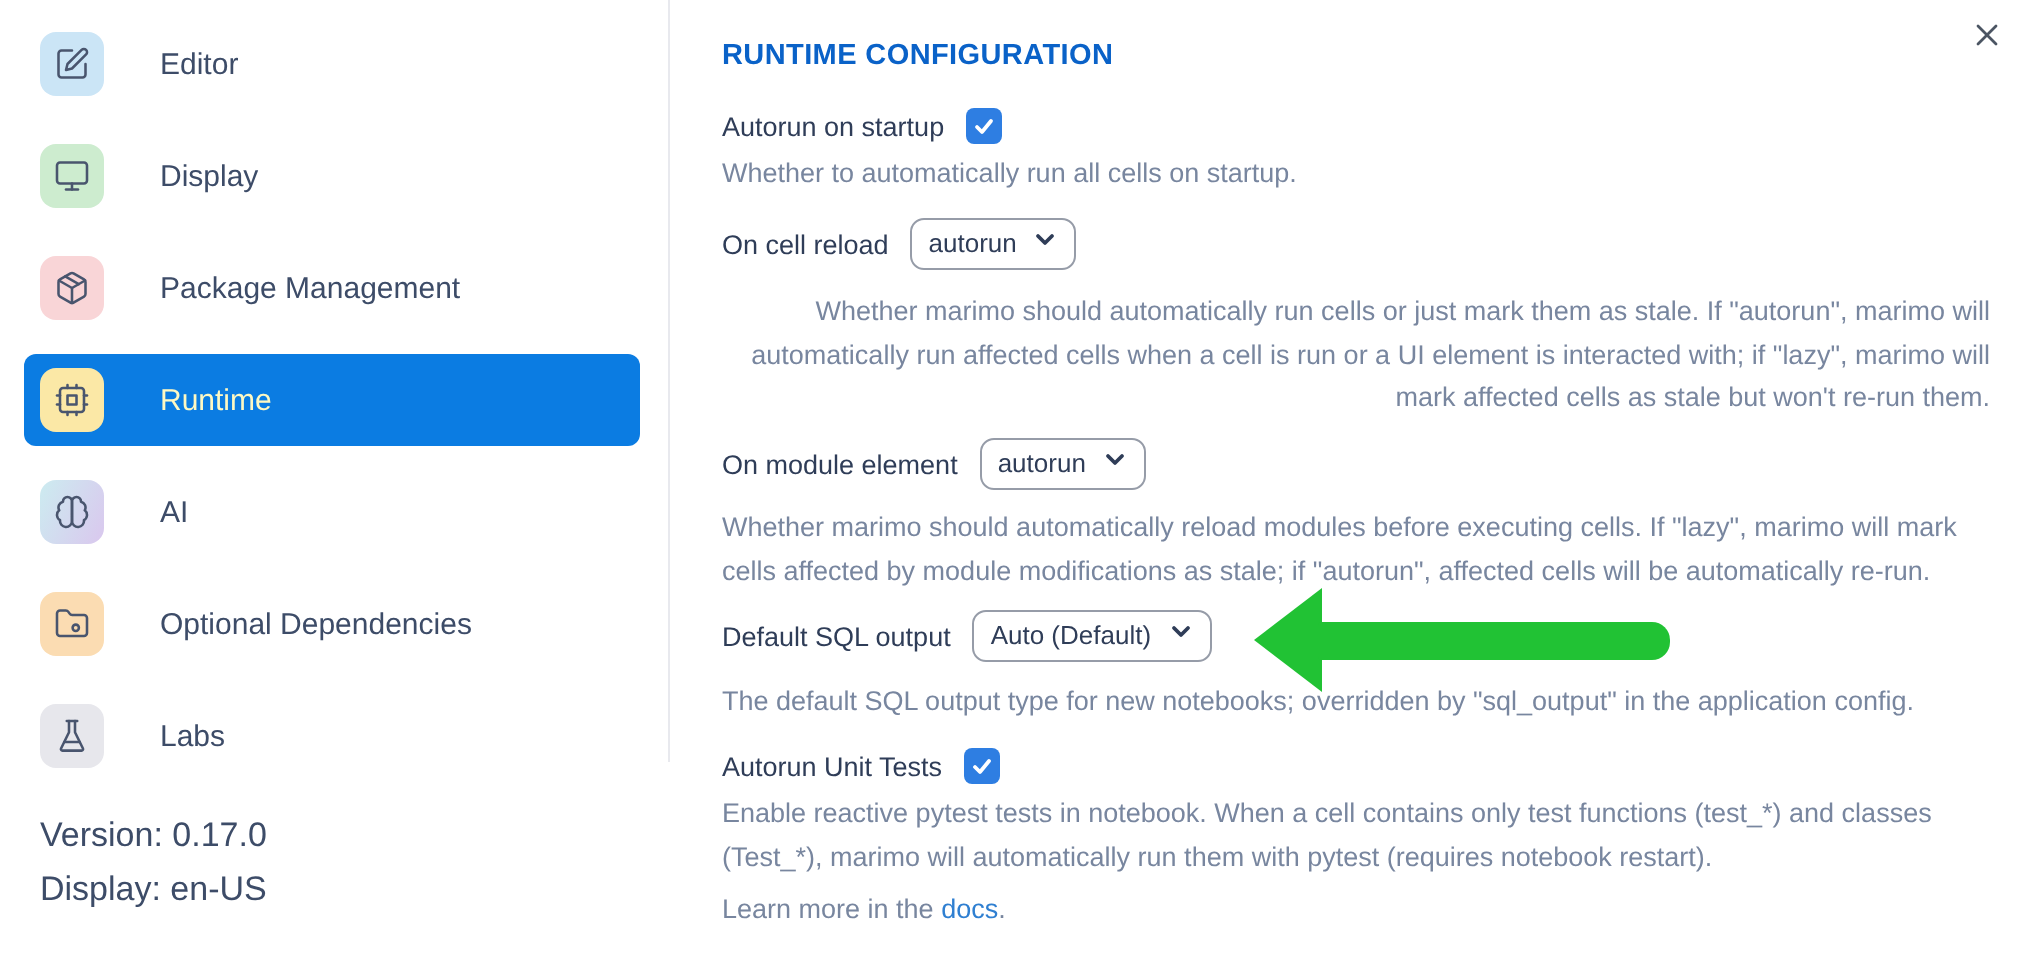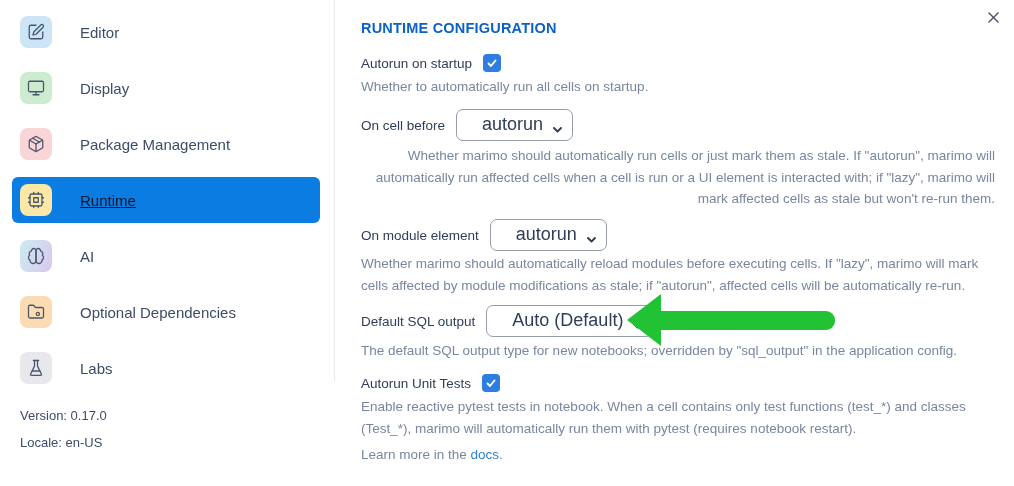--- a/index.html
+++ b/index.html
@@ -10,40 +10,40 @@
   
   .sidebar { position:absolute; left:0; top:0; width:335px; height:381px;
     border-right:1px solid #e8e9ee; background:#fff;text-align:center; }
   .side-item { position:absolute; left:12px; width:308px; height:46px;
     border-radius:6px; display:flex; align-items:center; cursor:pointer; }
   .tile { width:32px; height:32px; border-radius:8px; margin-left:8px;
     display:flex; align-items:center; justify-content:center; flex:0 0 auto; }
   .tile svg { stroke:#49556e; fill:none; stroke-width:1.7;
     stroke-linecap:round; stroke-linejoin:round; }
   .side-label { margin-left:28px; font-size:15px; color:#3d4c68; }
-  .side-item.selected .side-label { color:#0f172a;text-decoration:underline; }
-  .meta { position:absolute; left:20px; font-size:13px; color:#3d4c68; }
+  .side-item.selected .side-label { color:#fef9c3; }
+  .meta { position:absolute; left:20px; font-size:17px; color:#3d4c68; }
 
   
   .main { position:absolute; left:361px; top:0; width:645px; height:486px; }
   .m-title { position:absolute; top:20px; left:0; font-size:14.5px;
     font-weight:bold; letter-spacing:.2px; color:#0a62c8; }
   .row { position:absolute; left:0; display:flex; align-items:center; gap:11px; }
   .f-label { font-size:13.5px; color:#2f3d58; }
   .desc { position:absolute; left:0; width:634px; font-size:13.5px;
     line-height:21.5px; color:#78869f; }
 
   .checkbox { width:18px; height:18px; border-radius:4px;
     display:inline-flex; align-items:center; justify-content:center; cursor:pointer; }
   .checkbox svg { stroke:#ffffff; fill:none; stroke-width:1.9;
     stroke-linecap:round; stroke-linejoin:round; }
 
-  .select { display:inline-flex; align-items:flex-end; gap:9px;
+  .select { display:inline-flex; align-items:flex-start; gap:9px;
     border:1px solid #969ca8; border-radius:7px; background:#fff;
-    padding:4px 9px 5px 25px; font-size:18px; color:#2f3d58; cursor:pointer; }
+    padding:4px 9px 5px 8px; font-size:13px; color:#2f3d58; cursor:pointer; }
   .select svg { stroke:#2f3d58; fill:none; stroke-width:1.9;
     stroke-linecap:round; stroke-linejoin:round; }
 
   .row-startup      { top:54px;  }
   .desc-startup     { top:76px;  }
   .row-cellchange   { top:109px; }
   .desc-cellchange  { top:145px;text-align:right; }
   .row-modulechange { top:219px; }
   .desc-modulechange{ top:253px; }
   .row-sql          { top:305px; }
@@ -145,39 +145,39 @@
       <svg width="18" height="18" viewBox="0 0 24 24">
           <path d="M10 2v7.5L4.7 20.3a1 1 0 0 0 .9 1.45h12.8a1 1 0 0 0 .9-1.45L14 9.5V2"></path>
           <path d="M8.5 2h7"></path>
           <path d="M7 16h10"></path>
         </svg>
     </span>
     <span class="side-label">Labs</span>
   </div>
 
   <div class="meta" style="top:408px">Version: 0.17.0</div>
-  <div class="meta" style="top:435px">Locale: en-US</div>
+  <div class="meta" style="top:435px">Display: en-US</div>
 </nav>
 
 <main class="main">
 
   <h1 class="m-title">RUNTIME CONFIGURATION</h1>
 
   <div class="row row-startup">
     <span class="f-label">Autorun on startup</span>
     <span class="checkbox" style="background: rgb(46, 126, 226);">
       <svg width="12" height="12" viewBox="0 0 12 12">
           <polyline points="2.5 6.5 5 9 9.5 3.5"></polyline>
         </svg>
     </span>
   </div>
   <p class="desc desc-startup">Whether to automatically run all cells on startup.</p>
 
   <div class="row row-cellchange">
-    <span class="f-label">On cell before</span>
+    <span class="f-label">On cell reload</span>
     <span class="select">
       <span>autorun</span>
       <svg width="11" height="11" viewBox="0 0 11 11">
           <path d="m2 4 3.5 3.5L9 4"></path>
         </svg>
     </span>
   </div>
   <p class="desc desc-cellchange">Whether marimo should automatically run cells or just mark them as stale. If "autorun", marimo will automatically run affected cells when a cell is run or a UI element is interacted with; if "lazy", marimo will mark affected cells as stale but won't re-run them.</p>
 
   <div class="row row-modulechange">

